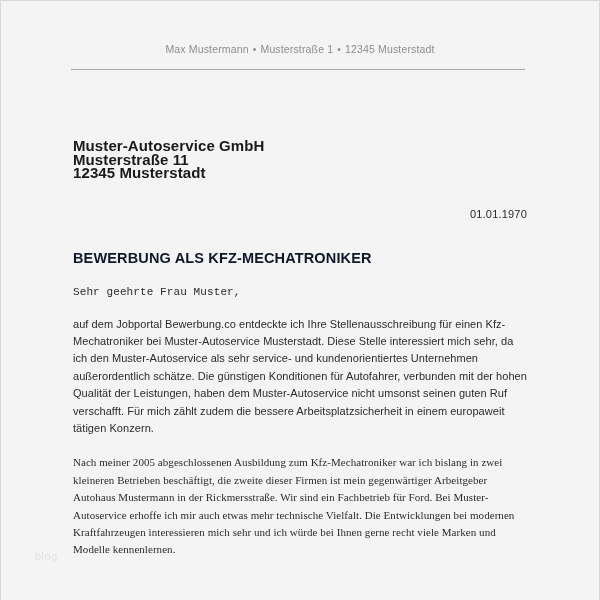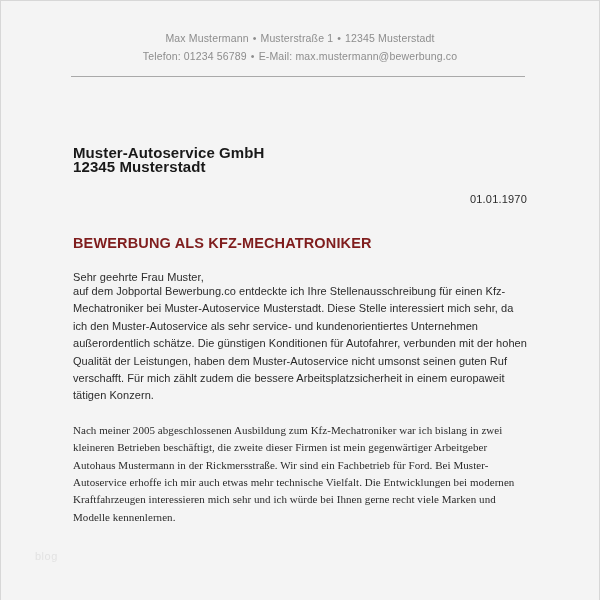--- a/index.html
+++ b/index.html
@@ -36,21 +36,21 @@
     color: #e2e2e2;
     user-select: none;
   }
 
   .sheet {
     position: absolute;
     left: 0;
     top: 0;
     right: 0;
     bottom: 0;
-    padding: 0 72px 0 72px;
+    padding: 11px 72px 0 72px;
     box-sizing: border-box;
   }
 
   
   .letterhead {
     padding-top: 29px;
     text-align: center;
   }
   .letterhead-line {
     color: #8d8d8d;
@@ -83,48 +83,50 @@
     color: #191919;
     line-height: 13.5px;
     letter-spacing: 0.1px;
   }
   .recipient div {
     white-space: nowrap;
   }
 
   
   .date-line {
-    margin-top: 20px;
+    margin-top: 28px;
     text-align: right;
     padding-right: 0px;
     font-size: 11px;
     color: #2b2b2b;
     letter-spacing: 0.2px;
   }
 
   
   .subject {
     margin-top: 30px;
     font-size: 14.5px;
     font-weight: bold;
-    color: #7f1d1d;
+    color: #0f172a;
     letter-spacing: 0.15px;
     white-space: nowrap;
   }
 
   
   .salutation {
     margin-top: 20px;
     font-size: 11px;
     color: #2b2b2b;
     letter-spacing: 0.1px;
+    font-family: Liberation Mono, monospace;
   }
 
   
   .body-copy {
+    margin-top: 18px;
   }
   .para {
     font-size: 11px;
     line-height: 17.4px;
     color: #2b2b2b;
     letter-spacing: 0.05px;
     text-align: left;
     margin: 0 0 17px 0;
   }
   .para:last-child {
@@ -137,27 +139,27 @@
 
 <div class="page">
 
   <div class="watermark">blog</div>
 
   <div class="sheet">
 
     <div class="letterhead">
       <div class="letterhead-line"><span>Max Mustermann</span><span class="sep">•</span><span>Musterstraße 1</span><span class="sep">•</span><span>12345 Musterstadt</span></div>
 
-      <div class="letterhead-line second"><span>Telefon: 01234 56789</span><span class="sep">•</span><span>E-Mail: max.mustermann@bewerbung.co</span></div>
 
       <div class="head-rule"></div>
     </div>
 
     <div class="recipient">
       <div>Muster-Autoservice GmbH</div>
+      <div>Musterstraße 11</div>
       <div>12345 Musterstadt</div>
     </div>
 
     <div class="date-line">01.01.1970</div>
 
     <div class="subject">BEWERBUNG ALS KFZ-MECHATRONIKER</div>
 
     <div class="salutation">Sehr geehrte Frau Muster,</div>
 
     <div class="body-copy">

